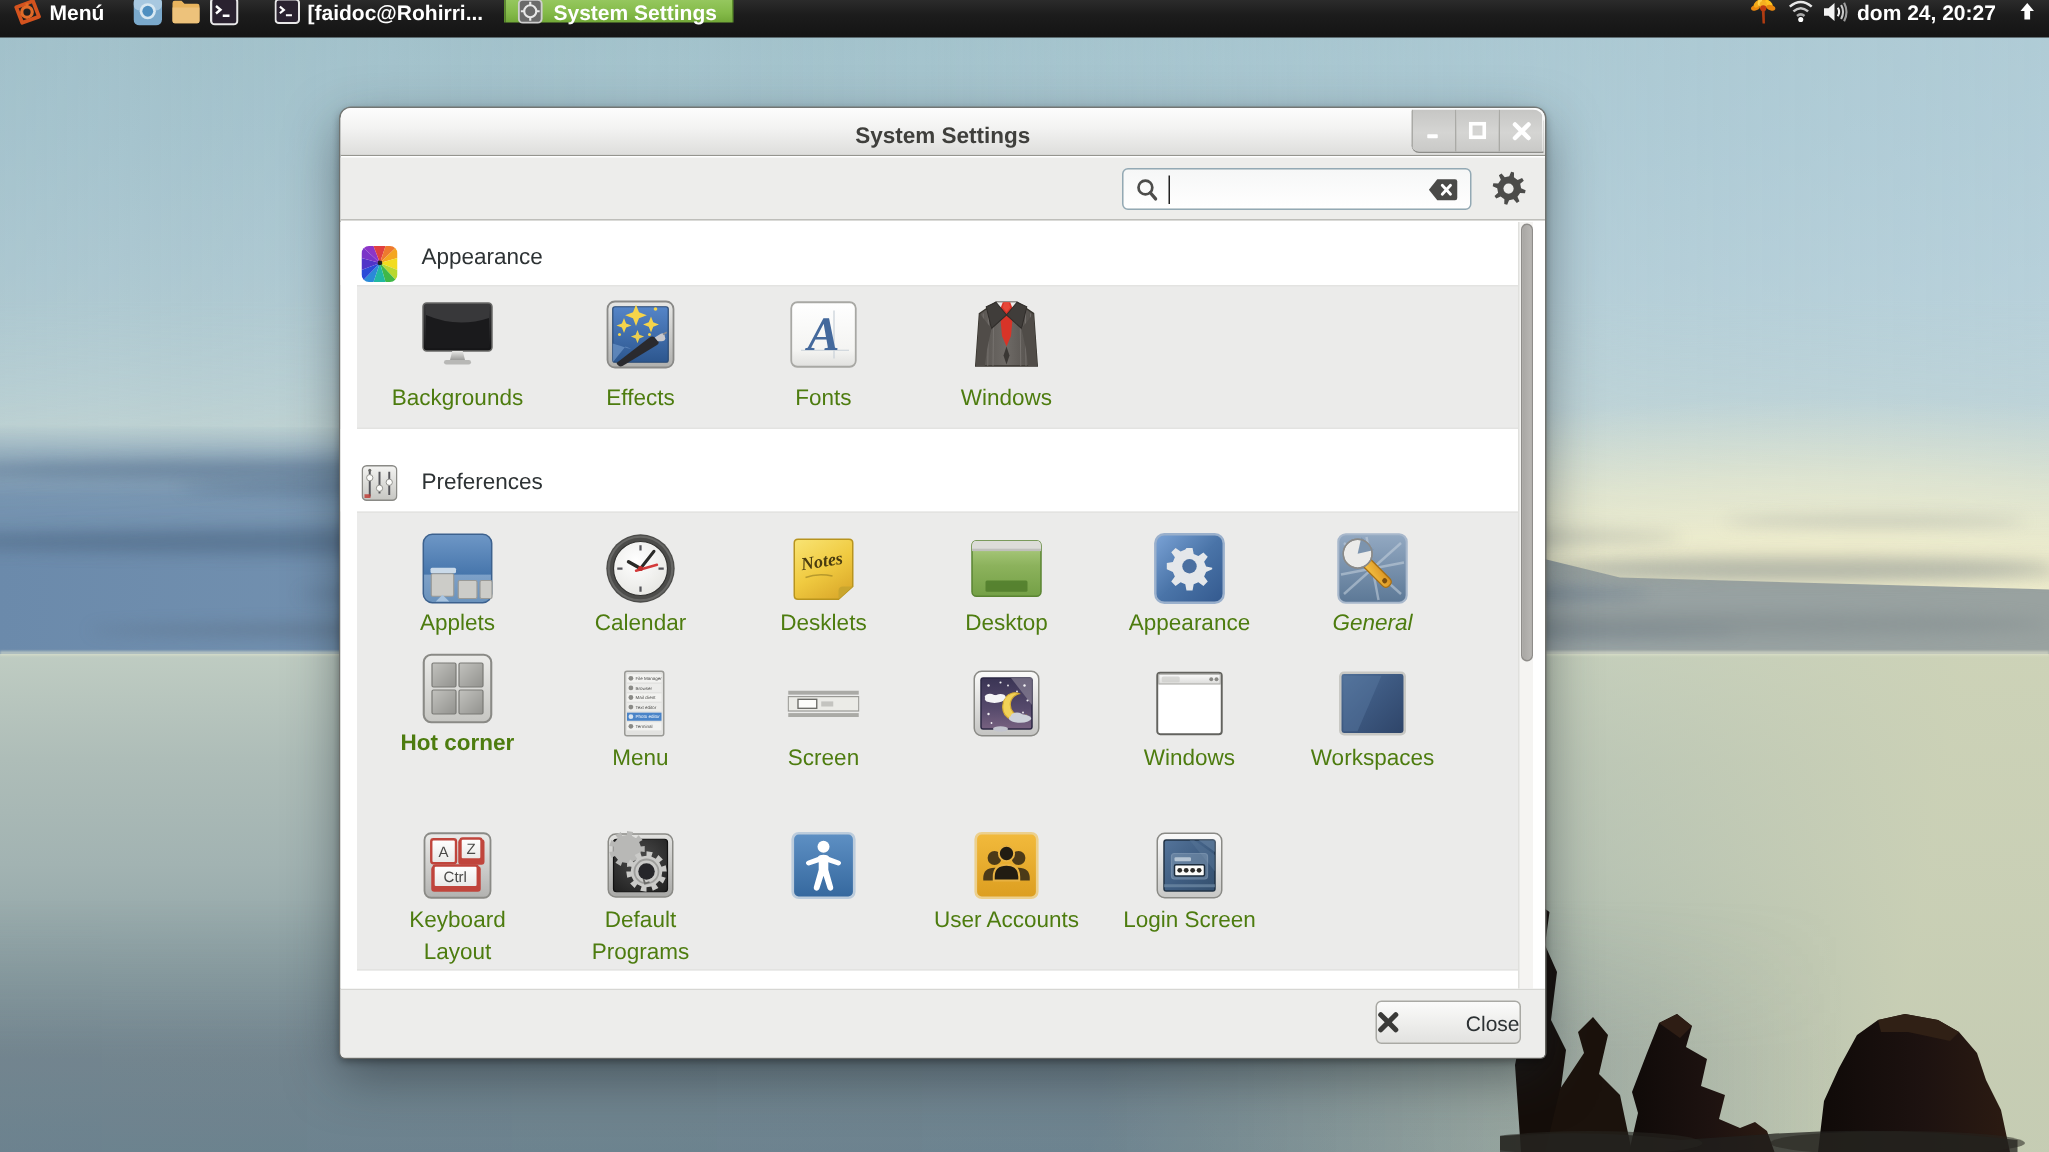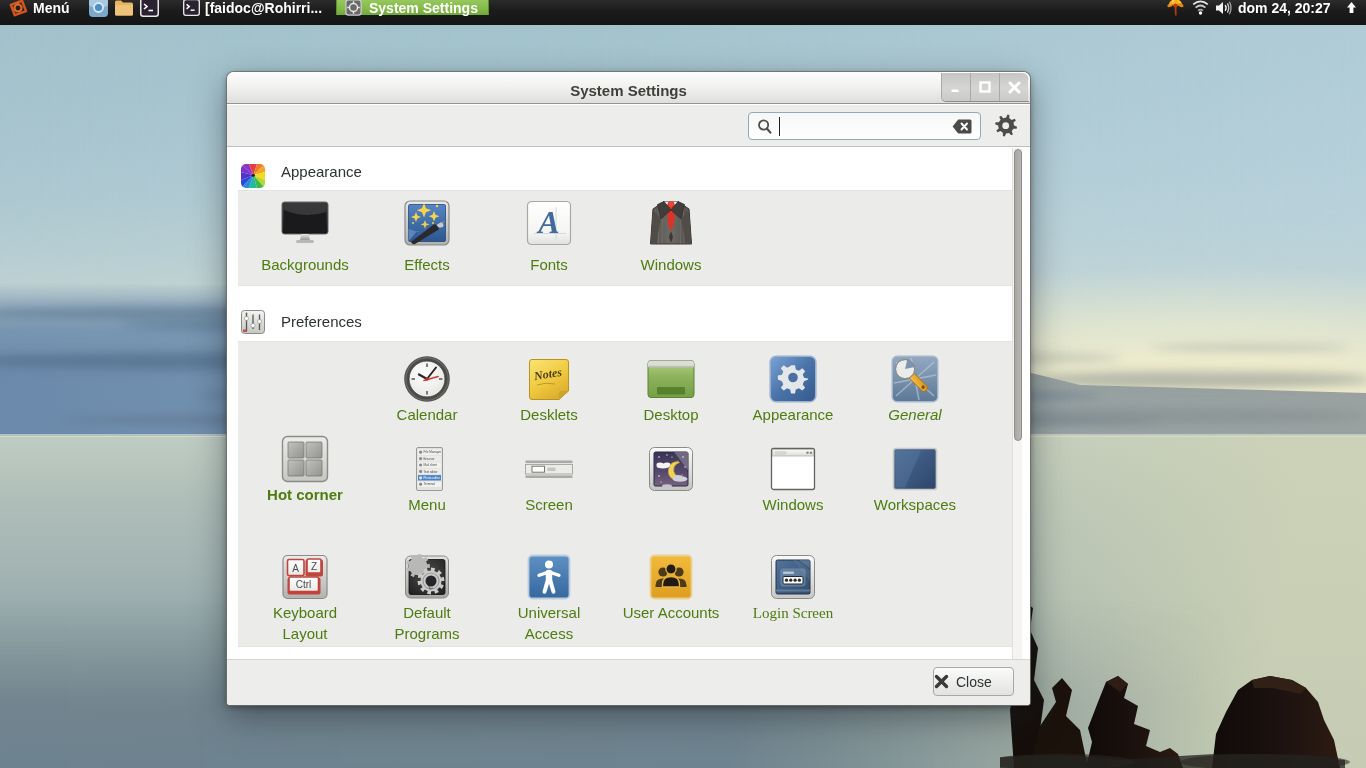--- a/index.html
+++ b/index.html
@@ -66,24 +66,24 @@
   .item .lb { margin-top:4px; font-size:15px; color:#4d7c0f; line-height:20.5px; }
   .b2 .lb { margin-top:-2px; }
 
   
   #sbtrack { position:absolute; left:785px; top:76px; width:10px; height:511px; background:#f5f4f2; border-left:1px solid #e0e0dd; }
   #sbthumb { position:absolute; left:1px; top:1px; width:8px; height:292px; background:linear-gradient(90deg,#a9a7a4,#b8b6b3); border-radius:4px; border:1px solid #8f8d8a; }
 
   
   #botbar { position:absolute; left:0; top:587px; width:803px; height:46px;
     background:#ededeb; border-top:1px solid #d6d6d3; border-radius:0 0 3px 3px; }
-  #closebtn { position:absolute; right:16px; top:7px; width:81px; height:29px;
+  #closebtn { position:absolute; right:16px; top:7px; width:97px; height:29px;
     background:linear-gradient(180deg,#fbfbfa 0,#ececea 60%,#e2e2e0 100%);
     border:1px solid #a9a9a4; border-radius:4px;
-    display:flex; align-items:center; justify-content:flex-start; gap:7px;
+    display:flex; align-items:center; justify-content:space-between; gap:7px;
     font-size:14px; color:#2d3234; }
 </style>
 </head>
 <body>
 <div id="desk">
   <div id="sky"></div>
   <div id="glow"></div>
   <div id="cloudband"></div>
   <div id="skyright"></div>
   <div class="streak" style="left:-40px;top:306px;width:560px;height:14px;background:rgba(72,98,130,0.45);"></div>
@@ -291,20 +291,38 @@
         </g>
         <circle cx="5.5" cy="3.5" r="1" fill="#6a6a66"></circle>
         <circle cx="5.5" cy="8.5" r="2.1" fill="#fdfdfb" stroke="#8a8a86" stroke-width="0.6"></circle>
         <circle cx="12" cy="15.5" r="2.1" fill="#fdfdfb" stroke="#8a8a86" stroke-width="0.6"></circle>
         <circle cx="18.5" cy="11.5" r="2.1" fill="#fdfdfb" stroke="#8a8a86" stroke-width="0.6"></circle>
         <rect x="2" y="19.5" width="4" height="2.5" fill="#c04038" opacity="0.85"></rect>
       </svg>
       <div class="shtext" style="top:27px;">Preferences</div>
     </div>
     <div class="band b2" style="height:306px;">
+      <div class="item" style="left:9px;top:13px;"><svg class="ic" viewBox="0 0 48 48">
+            <defs>
+              <linearGradient id="gapl" x1="0" y1="0" x2="0" y2="1">
+                <stop offset="0" stop-color="#6e97c6"></stop>
+                <stop offset="0.58" stop-color="#4776ac"></stop>
+                <stop offset="0.6" stop-color="#7da0c8"></stop>
+                <stop offset="1" stop-color="#6a92bc"></stop>
+              </linearGradient>
+            </defs> 
+            <rect x="1.2" y="1.2" width="45.6" height="45.6" rx="6" fill="url(#gapl)" stroke="#3c618e" stroke-width="1"></rect> 
+            <rect x="6" y="23.5" width="17" height="3.6" rx="1" fill="#d8e4f0" opacity="0.9"></rect> 
+            <g fill="#ccccc8" stroke="#9a9a96" stroke-width="0.8">  
+              <rect x="6.5" y="27.5" width="15" height="15" rx="1"></rect>  
+              <rect x="24.5" y="32" width="12.5" height="12" rx="1"></rect>  
+              <rect x="39" y="32" width="8" height="12" rx="1"></rect> 
+            </g> 
+            <path d="M9.5 46 l4.5 -4.5 4.5 4.5 Z" fill="#a8c4e0"></path>
+          </svg><div class="lb">Applets</div></div>
       <div class="item" style="left:131px;top:13px;"><svg class="ic" viewBox="0 0 48 48">
             <defs>
               <radialGradient id="gclk" cx="0.42" cy="0.36" r="0.75">
                 <stop offset="0" stop-color="#ffffff"></stop>
                 <stop offset="1" stop-color="#e4e4e0"></stop>
               </radialGradient>
             </defs> 
             <circle cx="24" cy="24" r="22.8" fill="#4c4c4a"></circle> 
             <circle cx="24" cy="24" r="21.2" fill="none" stroke="#676765" stroke-width="1.4"></circle> 
             <circle cx="24" cy="24" r="18" fill="url(#gclk)" stroke="#333331" stroke-width="0.8"></circle> 
@@ -550,41 +568,41 @@
       <div class="item" style="left:253px;top:211px;"><svg class="ic" viewBox="0 0 48 48">
             <defs>
               <linearGradient id="gua" x1="0" y1="0" x2="0" y2="1">
                 <stop offset="0" stop-color="#5e90c4"></stop>
                 <stop offset="1" stop-color="#35689e"></stop>
               </linearGradient>
             </defs> 
             <rect x="3.5" y="2.5" width="41" height="43" rx="4" fill="url(#gua)" stroke="#bcccdc" stroke-width="1.8"></rect> 
             <circle cx="24" cy="11.5" r="4" fill="#fff"></circle> 
             <path d="M24 16.8 Q26.8 16.8 27.8 18.4 L34.5 20.8 Q36.2 21.6 35.5 23 Q34.8 24.4 33.2 23.8 L27.2 21.8 L27.2 26.8 L30.4 38.2 Q30.9 40.1 29.1 40.7 Q27.4 41.2 26.7 39.4 L24 30.8 L21.3 39.4 Q20.6 41.2 18.9 40.7 Q17.1 40.1 17.6 38.2 L20.8 26.8 L20.8 21.8 L14.8 23.8 Q13.2 24.4 12.5 23 Q11.8 21.6 13.5 20.8 L20.2 18.4 Q21.2 16.8 24 16.8 Z" fill="#fff"></path>
-          </svg><div class="lb">Universal<br>Access</div></div>
+          </svg></div>
       <div class="item" style="left:375px;top:211px;"><svg class="ic" viewBox="0 0 48 48">
             <defs>
               <linearGradient id="guacc" x1="0" y1="0" x2="0" y2="1">
                 <stop offset="0" stop-color="#f2ba3c"></stop>
                 <stop offset="1" stop-color="#dc9e20"></stop>
               </linearGradient>
             </defs> 
             <rect x="3.5" y="2.5" width="41" height="43" rx="4" fill="url(#guacc)" stroke="#ecd08e" stroke-width="1.8"></rect> 
             <g fill="#4c3a18">  
               <circle cx="16" cy="19" r="4.6"></circle>  
               <path d="M8.5 32.5 Q8.5 25.5 16 25.5 Q23.5 25.5 23.5 32.5 L23.5 34 L8.5 34 Z"></path>  
               <circle cx="32" cy="19" r="4.6"></circle>  
               <path d="M24.5 32.5 Q24.5 25.5 32 25.5 Q39.5 25.5 39.5 32.5 L39.5 34 L24.5 34 Z"></path> 
             </g> 
             <g fill="#211c12" stroke="#e8b242" stroke-width="1.3">  
               <circle cx="24" cy="16" r="5.1"></circle>  
               <path d="M15.5 31.5 Q15.5 23.5 24 23.5 Q32.5 23.5 32.5 31.5 L32.5 34 L15.5 34 Z"></path> 
             </g>
           </svg><div class="lb">User Accounts</div></div>
-      <div class="item" style="left:497px;top:211px;font-family:Liberation Serif, serif;"><svg class="ic" viewBox="0 0 48 48">
+      <div class="item" style="left:497px;top:211px;"><svg class="ic" viewBox="0 0 48 48">
             <defs>
               <linearGradient id="glog" x1="0" y1="0" x2="1" y2="1">
                 <stop offset="0" stop-color="#54749a"></stop>
                 <stop offset="0.55" stop-color="#3e5c80"></stop>
                 <stop offset="1" stop-color="#35506e"></stop>
               </linearGradient> 
               <linearGradient id="glogb" x1="0" y1="0" x2="0" y2="1">
                 <stop offset="0" stop-color="#fafafa"></stop>
                 <stop offset="1" stop-color="#c8c8c6"></stop>
               </linearGradient>

